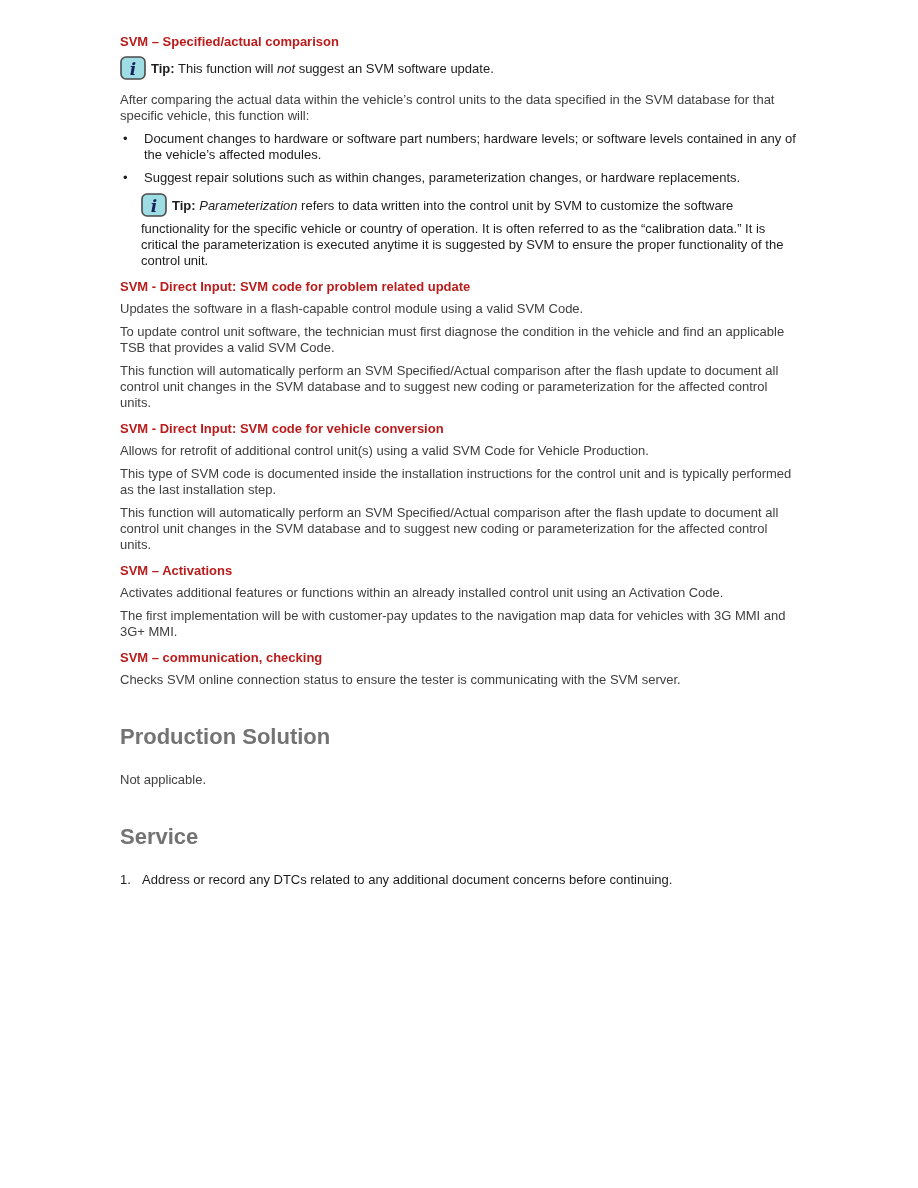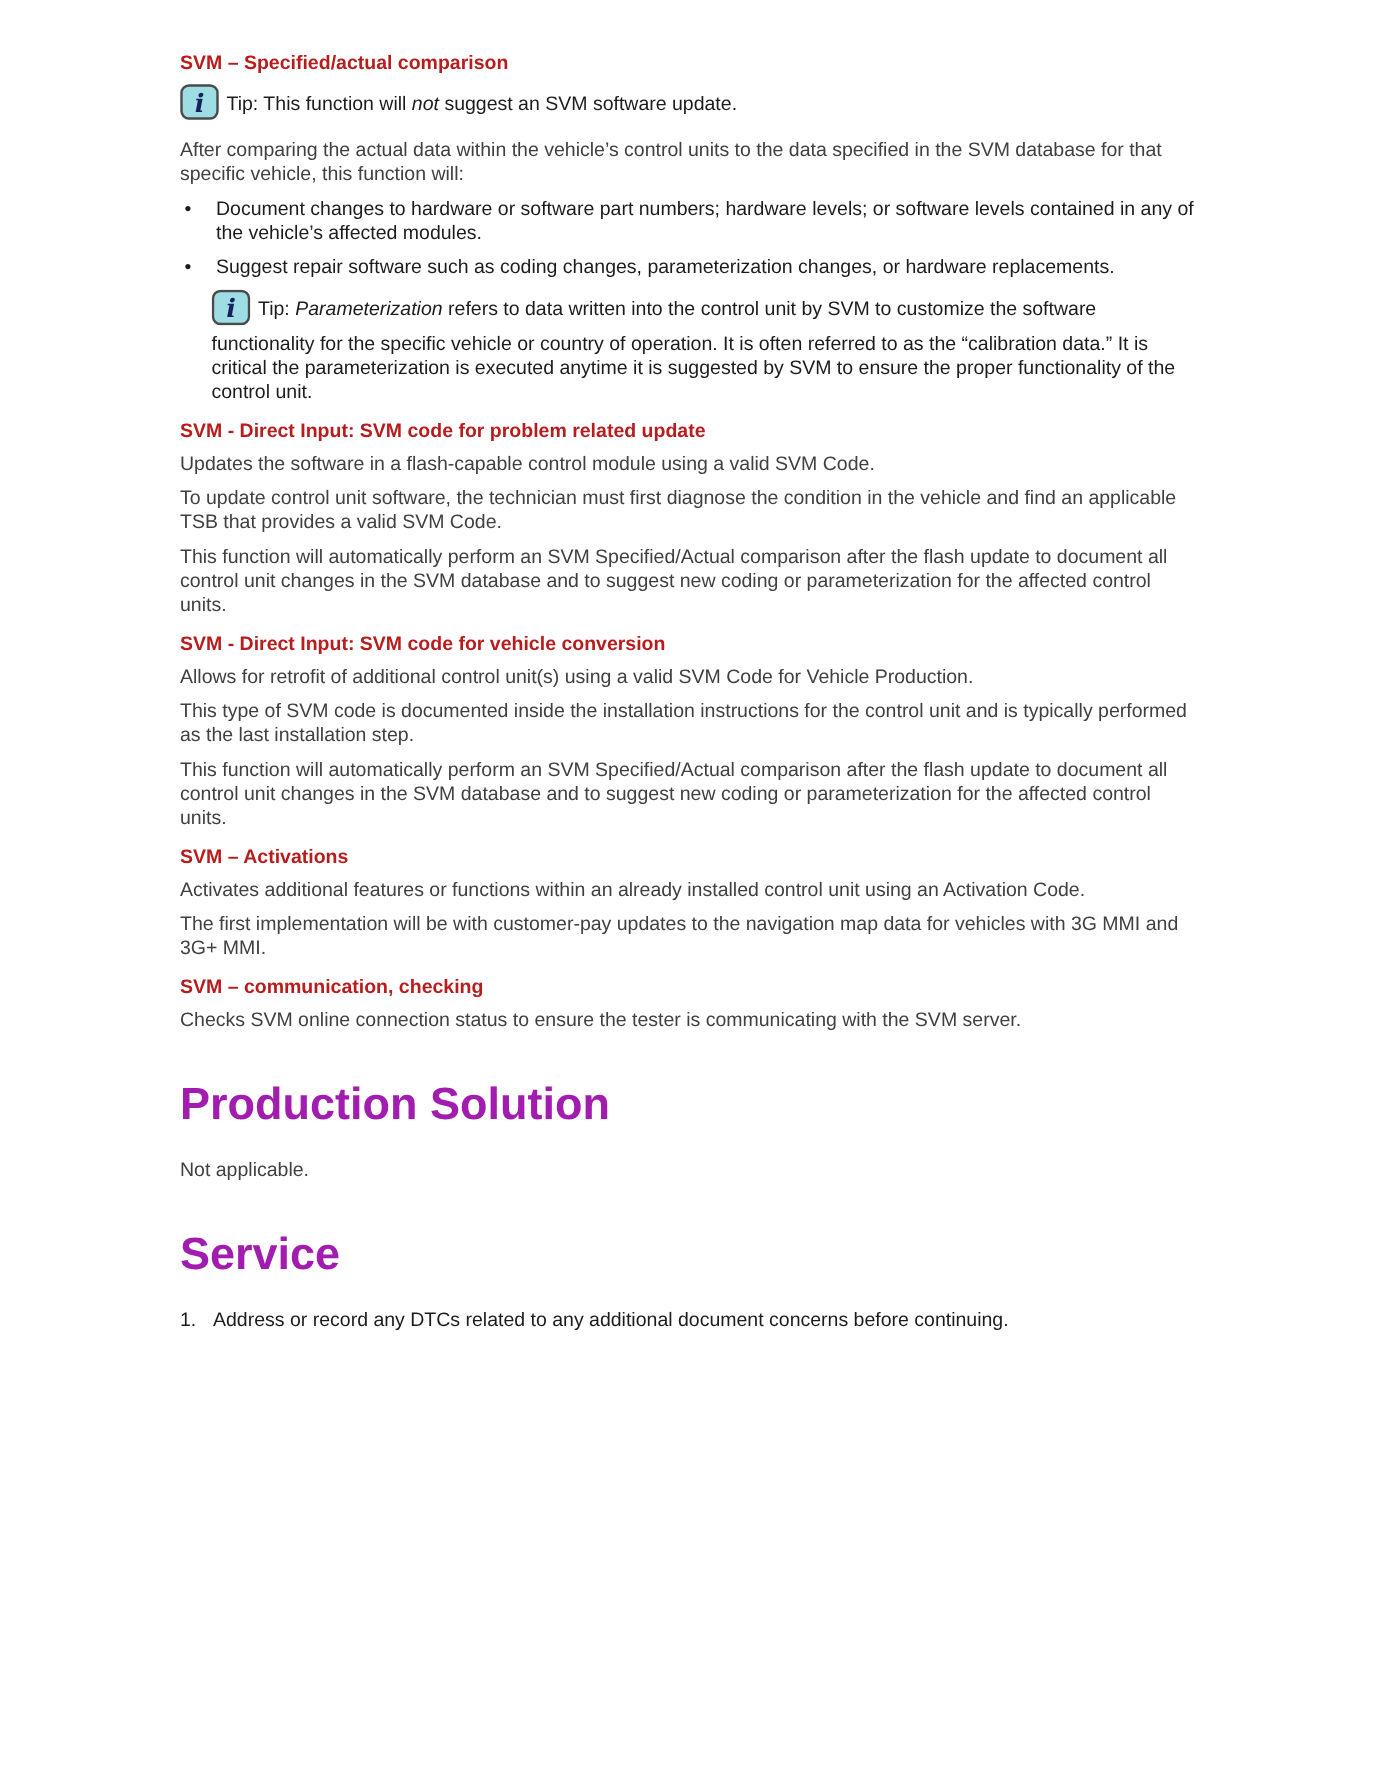--- a/index.html
+++ b/index.html
@@ -35,40 +35,40 @@
   .tip {
     font-size: 13px;
     line-height: 16px;
     margin: 2px 0 8px 0;
   }
   .tip .tip-icon {
     display: inline-block;
     vertical-align: -7px;
     margin-right: 5px;
   }
-  .tip b { font-weight: normal; }
+  .tip b { font-weight: bold; }
   .tip i { font-style: italic; }
   .tip.indented { margin-left: 21px; }
   .bullet-row {
     display: flex;
     font-size: 13px;
     line-height: 16px;
     margin: 0 0 7px 0;
   }
   .bullet-glyph {
     width: 24px;
     flex: 0 0 24px;
     padding-left: 3px;
     font-size: 13px;
   }
   .bullet-text { flex: 1; }
   .section-h {
-    font-size: 30px;
+    font-size: 22px;
     font-weight: bold;
-    color: #a21caf;
+    color: #737373;
     margin: 36px 0 22px 0;
     line-height: 26px;
   }
   .num-row {
     display: flex;
     font-size: 13px;
     line-height: 16px;
     margin: 0 0 7px 0;
   }
   .num-glyph {
@@ -95,21 +95,21 @@
 
   <p class="body-p">After comparing the actual data within the vehicle’s control units to the data specified in the SVM database for that specific vehicle, this function will:</p>
 
   <div class="bullet-row">
     <span class="bullet-glyph">•</span>
     <span class="bullet-text">Document changes to hardware or software part numbers; hardware levels; or software levels contained in any of the vehicle’s affected modules.</span>
   </div>
 
   <div class="bullet-row">
     <span class="bullet-glyph">•</span>
-    <span class="bullet-text">Suggest repair software such as coding changes, parameterization changes, or hardware replacements.</span>
+    <span class="bullet-text">Suggest repair solutions such as within changes, parameterization changes, or hardware replacements.</span>
   </div>
 
   <div class="tip indented">
     <span class="tip-icon">
       <svg width="26" height="24" viewBox="0 0 26 24" aria-hidden="true">
         <rect x="1" y="1" width="24" height="22" rx="5" fill="#9edde4" stroke="#4a4a4a" stroke-width="1.6"></rect>
         <text x="13" y="18.5" font-family="DejaVu Serif, serif" font-size="17" font-style="italic" font-weight="bold" fill="#17215c" text-anchor="middle">i</text>
       </svg>
     </span><b>Tip:</b><span> </span><i>Parameterization</i><span> refers to data written into the control unit by SVM to customize the software functionality for the specific vehicle or country of operation. It is often referred to as the “calibration data.” It is critical the parameterization is executed anytime it is suggested by SVM to ensure the proper functionality of the control unit.</span>
   </div>

